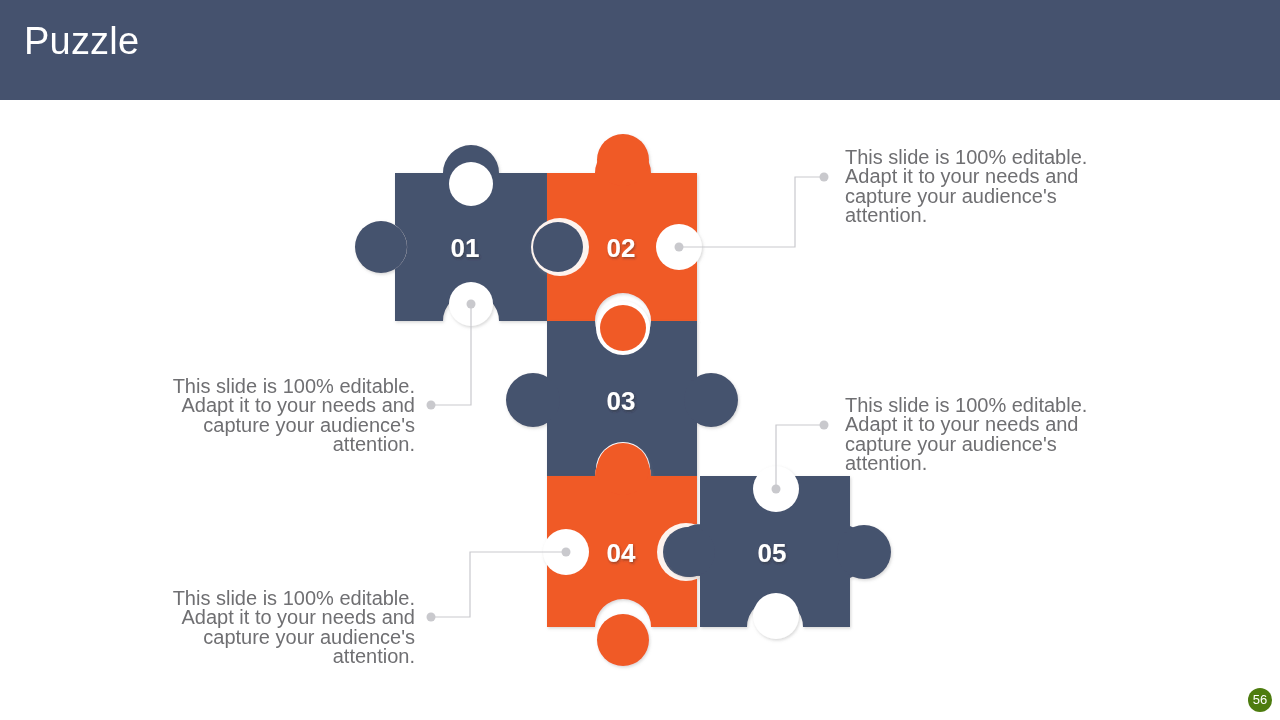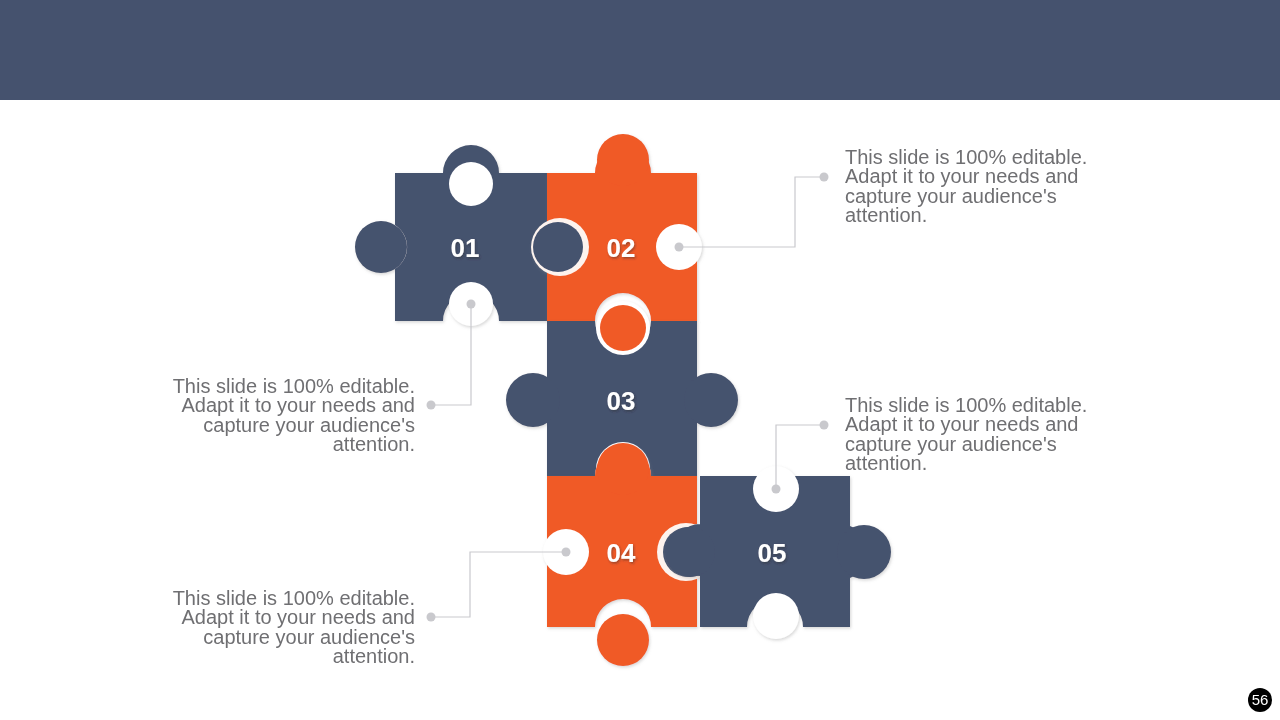--- a/index.html
+++ b/index.html
@@ -37,31 +37,32 @@
   .desc.left{text-align:right;}
 
   #desc-02{left:845px;top:148px;width:250px;}
   #desc-01{left:165px;top:377px;width:250px;}
   #desc-05{left:845px;top:396px;width:250px;}
   #desc-04{left:165px;top:589px;width:250px;}
 
   .page-badge{
     position:absolute;right:8px;bottom:8px;
     width:24px;height:24px;border-radius:50%;
-    background:#000000;color:#ffffff;
-    font-size:15px;line-height:24px;text-align:center;
+    background:#4d7c0f;color:#ffffff;
+    font-size:13px;line-height:24px;text-align:center;
     font-family:"Liberation Sans", sans-serif;
   }
 </style>
 </head>
 <body>
 
 <div id="slide">
 
   <div class="header-band"></div>
+  <div class="slide-title">Puzzle</div>
 
   <svg id="puzzle-svg" viewBox="0 0 1280 620">
     <defs>
       <filter id="pieceShadow" x="-25%" y="-25%" width="150%" height="150%">
         <feDropShadow dx="1" dy="1.5" stdDeviation="1.6" flood-color="#8a8a8a" flood-opacity="0.35"></feDropShadow>
       </filter>
       <filter id="numShadow" x="-40%" y="-40%" width="180%" height="180%">
         <feDropShadow dx="1" dy="1.5" stdDeviation="1.1" flood-color="#2b2b2b" flood-opacity="0.45"></feDropShadow>
       </filter>
     </defs>

